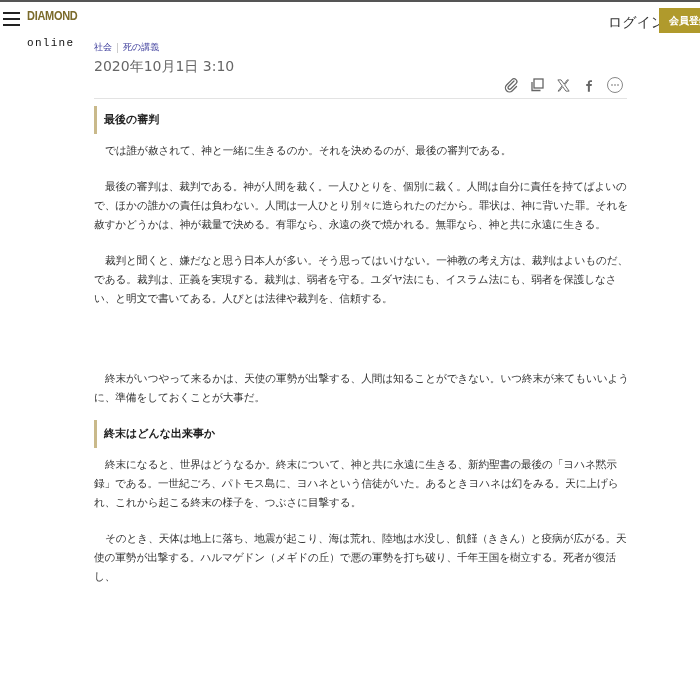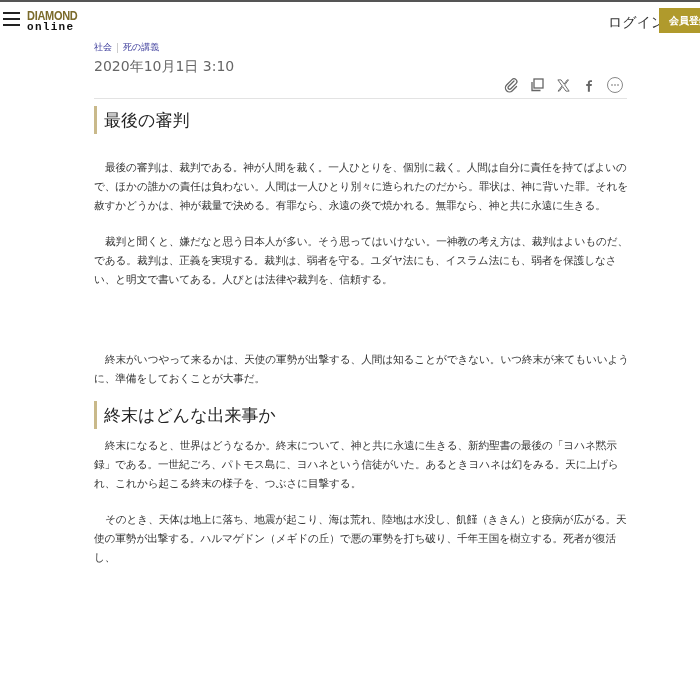--- a/index.html
+++ b/index.html
@@ -8,33 +8,33 @@
     font-family: "DejaVu Sans", "Liberation Sans", sans-serif; color: #222;
     position: relative;
     border-top: 2px solid #555;
     box-sizing: border-box;
   }
   .header { position: absolute; top: 0; left: 0; right: 0; height: 38px; }
   .hamburger { position: absolute; left: 3px; top: 10px; width: 17px; height: 15px; cursor: pointer; }
   .hamburger span { display: block; height: 2px; background: #222; margin-bottom: 4px; }
   .logo { position: absolute; left: 27px; top: 7px; line-height: 1; }
   .logo .l1 { font-family: "Liberation Sans", sans-serif; font-weight: bold; font-size: 11px; color: #7a6a2a; letter-spacing: -0.3px; transform: scaleY(1.2); transform-origin: top left; display: block; }
-  .logo .l2 { font-family: "Liberation Mono", monospace; font-weight: bold; font-size: 11px; color: #111; letter-spacing: 1.3px; display: block; margin-top: 2px; }
+  .logo .l2 { font-family: "Liberation Mono", monospace; font-weight: normal; font-size: 11px; color: #111; letter-spacing: 1.3px; display: block; margin-top: 18px; }
   .login { position: absolute; left: 608px; top: 12px; font-size: 14px; color: #333; cursor: pointer; text-align: center; }
   .register { position: absolute; left: 659px; top: 6px; width: 60px; height: 25px; background: #b09a2c; color: #fff; font-size: 10px; font-weight: bold; line-height: 25px; padding-left: 10px; box-sizing: border-box; cursor: pointer; }
   .meta { position: absolute; left: 94px; top: 39px; }
   .crumbs { font-size: 9px; color: #3a3a9a; }
   .crumbs .sep { display: inline-block; width: 1px; height: 10px; background: #ccc; margin: 0 5px; vertical-align: middle; }
   .crumbs a { color: #3a3a9a; text-decoration: none; cursor: pointer; }
   .date { font-size: 14px; color: #666; margin-top: 4px; }
   .share { position: absolute; top: 73px; left: 498px; display: flex; gap: 0; }
   .share .ic { width: 26px; height: 20px; display: flex; align-items: center; justify-content: center; cursor: pointer; }
   .rule { position: absolute; left: 94px; top: 96px; width: 533px; height: 1px; background: #e3e3e3; }
   .article { position: absolute; left: 94px; top: 104px; width: 540px; }
-  h2 { margin: 0; border-left: 3px solid #c9b98a; padding-left: 7px; font-size: 17px; font-weight: normal; color: #222; height: 28px; line-height: 28px; }
+  h2 { margin: 0; border-left: 3px solid #c9b98a; padding-left: 7px; font-size: 11px; font-weight: bold; color: #222; height: 28px; line-height: 28px; }
   p { margin: 0; font-size: 10.7px; line-height: 19px; color: #333; text-indent: 11px; letter-spacing: -0.15px; }
   .gap1 { height: 17px; }
 </style>
 </head>
 <body>
 
 <div class="header">
   <div class="hamburger">
       <span></span>
       <span></span>
@@ -85,20 +85,21 @@
         <circle cx="12" cy="9" r="0.8" fill="#666"></circle>
       </svg>
   </div>
 </div>
 
 <div class="rule"></div>
 
 <div class="article">
   <h2>最後の審判</h2>
   <div style="height:7px"></div>
+  <p>では誰が赦されて、神と一緒に生きるのか。それを決めるのが、最後の審判である。</p>
   <div class="gap1"></div>
   <p>最後の審判は、裁判である。神が人間を裁く。一人ひとりを、個別に裁く。人間は自分に責任を持てばよいので、ほかの誰かの責任は負わない。人間は一人ひとり別々に造られたのだから。罪状は、神に背いた罪。それを赦すかどうかは、神が裁量で決める。有罪なら、永遠の炎で焼かれる。無罪なら、神と共に永遠に生きる。</p>
   <div class="gap1"></div>
   <p>裁判と聞くと、嫌だなと思う日本人が多い。そう思ってはいけない。一神教の考え方は、裁判はよいものだ、である。裁判は、正義を実現する。裁判は、弱者を守る。ユダヤ法にも、イスラム法にも、弱者を保護しなさい、と明文で書いてある。人びとは法律や裁判を、信頼する。</p>
   <div style="height:27px"></div>
   <div class="gap1"></div>
   <div class="gap1"></div>
   <p>終末がいつやって来るかは、天使の軍勢が出撃する、人間は知ることができない。いつ終末が来てもいいように、準備をしておくことが大事だ。</p>
   <div style="height:13px"></div>
   <h2>終末はどんな出来事か</h2>

